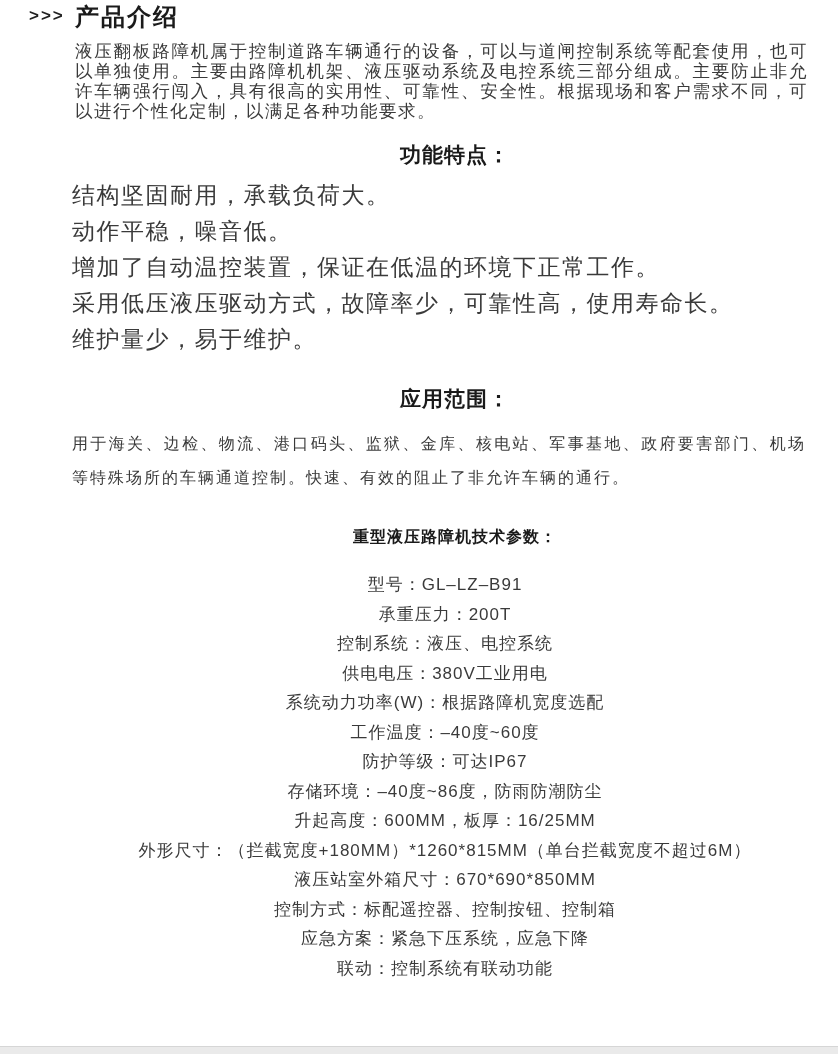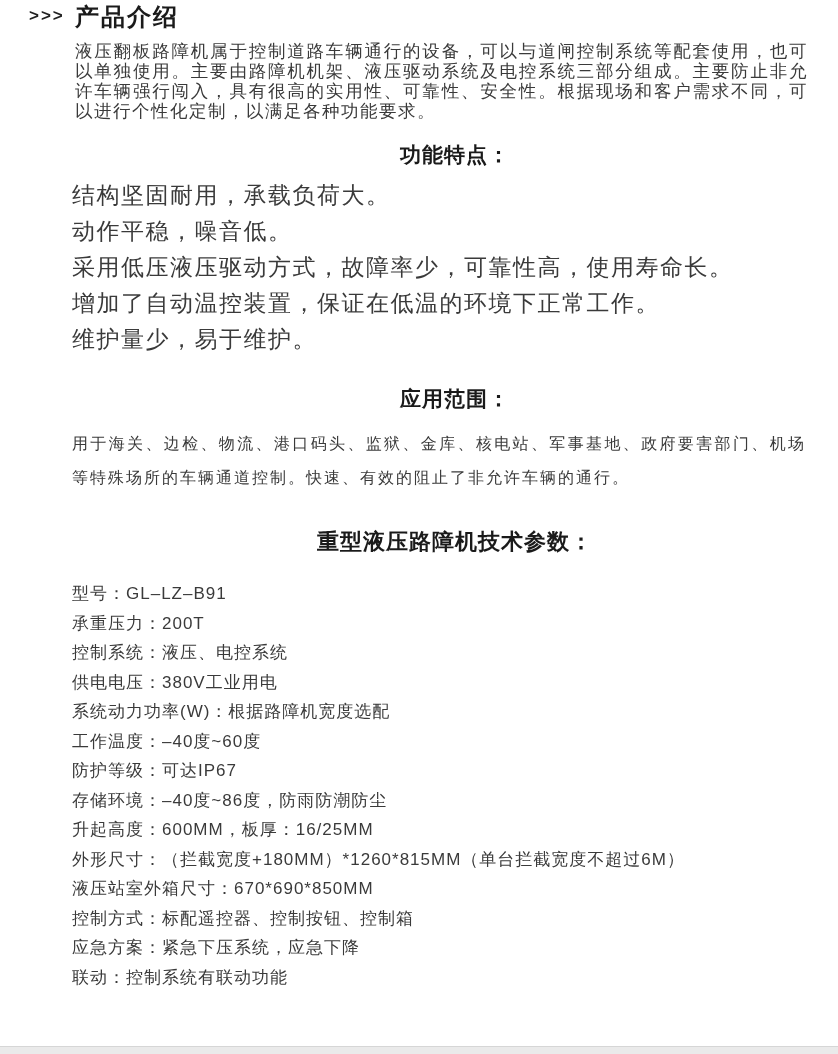--- a/index.html
+++ b/index.html
@@ -71,26 +71,27 @@
   .apps-text {
     margin: 14px 32px 0 72px;
     font-size: 16px;
     line-height: 34px;
     letter-spacing: 2px;
     text-align: justify;
     color: #3a3a3a;
   }
   .specs-heading {
     margin-top: 32px;
-    font-size: 22px;
+    font-size: 16px;
   }
   .spec-list {
     list-style: none;
     margin: 22px 20px 0 72px;
     padding: 0;
+    text-align: center;
   }
   .spec-list li {
     font-size: 17px;
     letter-spacing: 1px;
     line-height: 29.5px;
     color: #3a3a3a;
     white-space: nowrap;
   }
   .bottom-strip {
     position: absolute;
@@ -111,22 +112,22 @@
     <span class="arrows">&gt;&gt;&gt;</span>
     <h1 class="page-title">产品介绍</h1>
   </div>
 
   <p class="intro">液压翻板路障机属于控制道路车辆通行的设备，可以与道闸控制系统等配套使用，也可以单独使用。主要由路障机机架、液压驱动系统及电控系统三部分组成。主要防止非允许车辆强行闯入，具有很高的实用性、可靠性、安全性。根据现场和客户需求不同，可以进行个性化定制，以满足各种功能要求。</p>
 
   <h2 class="section-heading features-heading">功能特点：</h2>
   <ul class="feature-list">
     <li>结构坚固耐用，承载负荷大。</li>
     <li>动作平稳，噪音低。</li>
+    <li>增加了自动温控装置，保证在低温的环境下正常工作。</li>
     <li>采用低压液压驱动方式，故障率少，可靠性高，使用寿命长。</li>
-    <li>增加了自动温控装置，保证在低温的环境下正常工作。</li>
     <li>维护量少，易于维护。</li>
   </ul>
 
   <h2 class="section-heading apps-heading">应用范围：</h2>
   <p class="apps-text">用于海关、边检、物流、港口码头、监狱、金库、核电站、军事基地、政府要害部门、机场等特殊场所的车辆通道控制。快速、有效的阻止了非允许车辆的通行。</p>
 
   <h2 class="section-heading specs-heading">重型液压路障机技术参数：</h2>
   <ul class="spec-list">
     <li>型号：GL–LZ–B91</li>
     <li>承重压力：200T</li>

